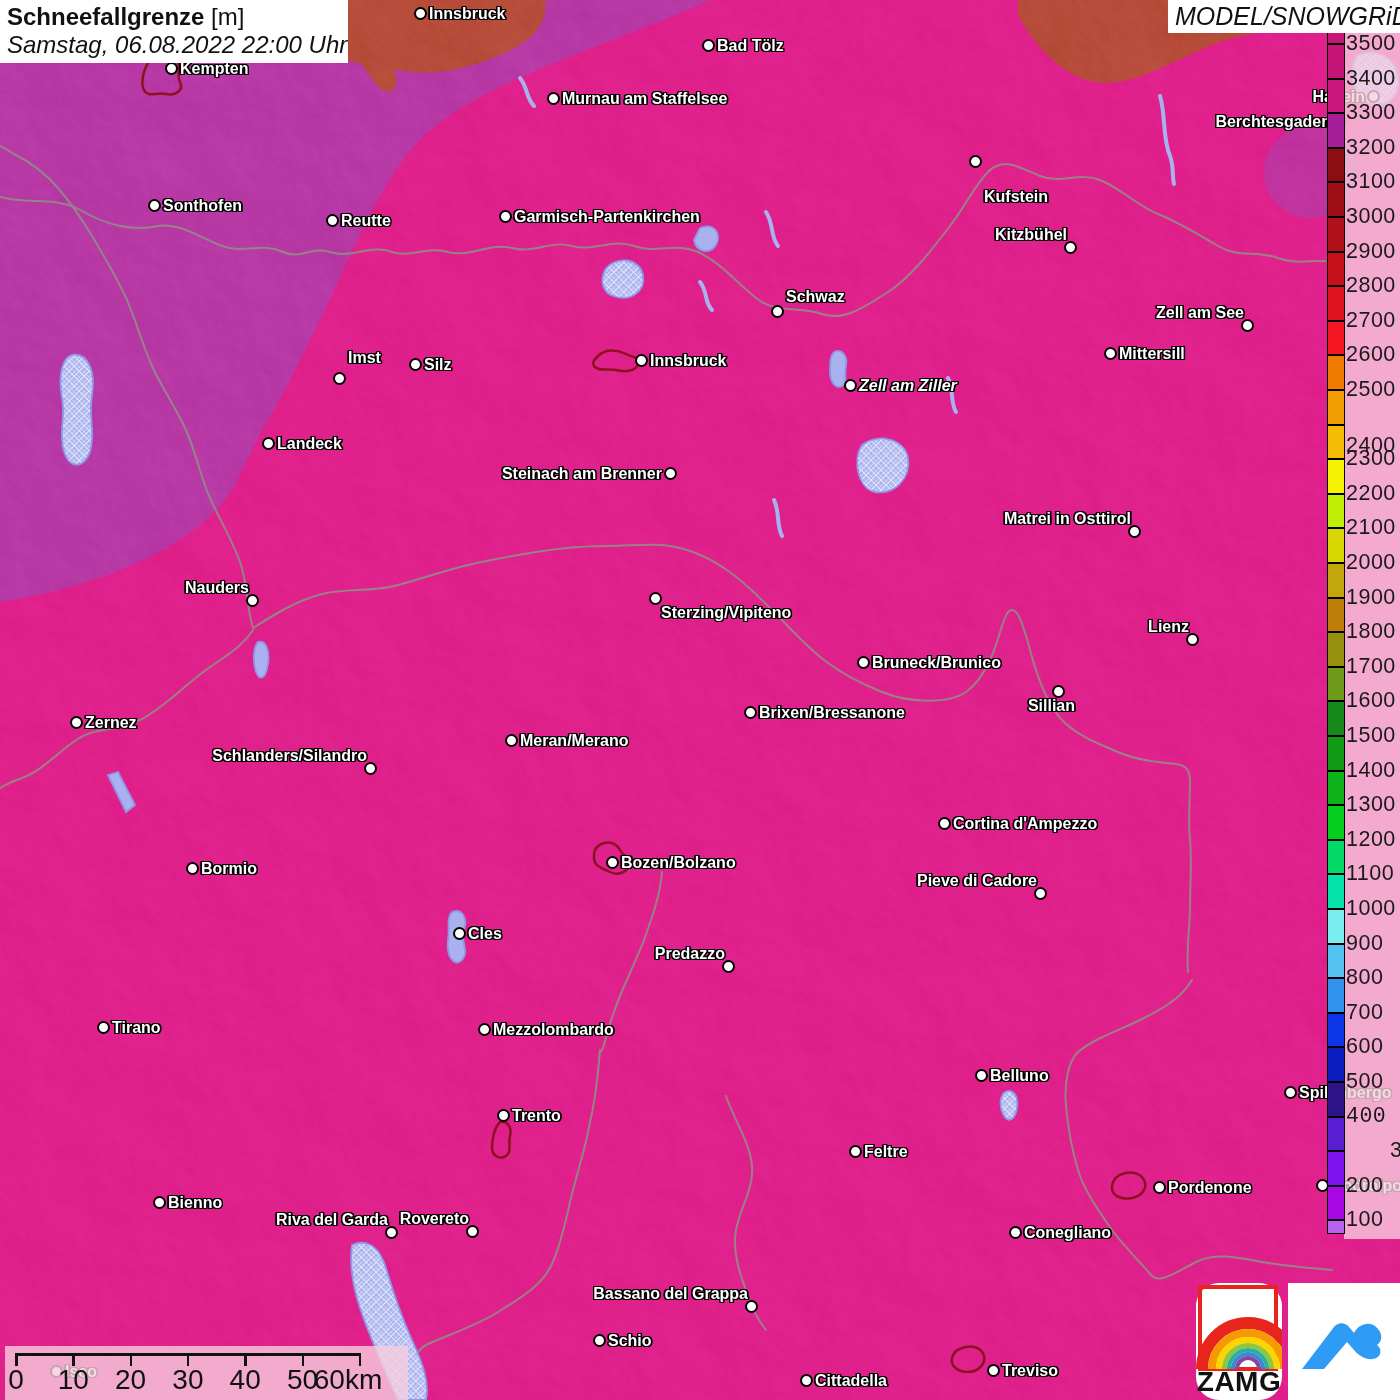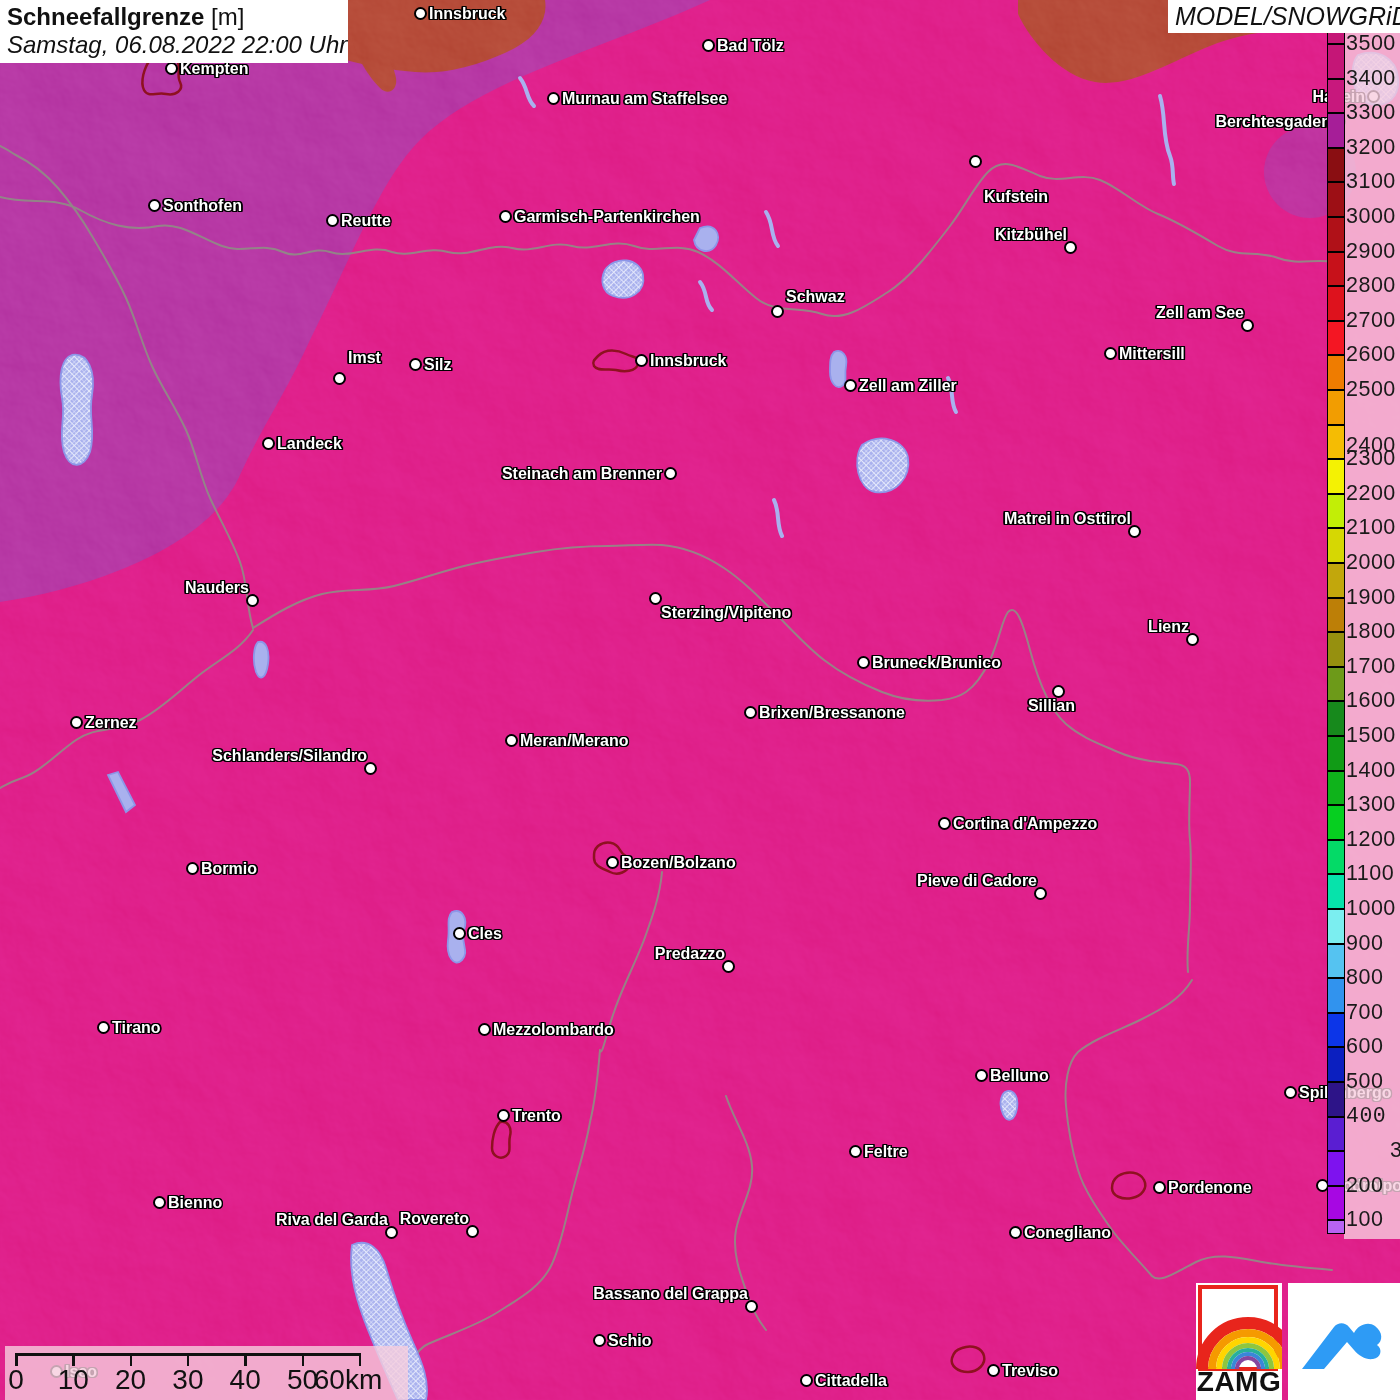--- a/index.html
+++ b/index.html
@@ -29,21 +29,21 @@
   
   #title-box{position:absolute;left:0;top:0;width:348px;height:63px;background:#fff;z-index:5;
              color:#111;padding:0;}
   #title-line1{position:absolute;left:7px;top:2px;font-size:24px;line-height:29px;}
   #title-line1 b{font-weight:bold;}
   #title-line1 span{font-weight:normal;}
   #title-line2{position:absolute;left:7px;top:30px;font-size:24px;font-style:italic;line-height:30px;}
   #model-box{position:absolute;left:1168px;top:0;width:232px;height:33px;background:#fff;z-index:5;
              font-size:25px;font-style:italic;color:#111;line-height:33px;padding-left:7px;box-sizing:border-box;}
   
-  #zamg-box{position:absolute;left:1196px;top:1283px;width:86px;height:117px;background:#fff;z-index:5;}
+  #zamg-box{position:absolute;left:1196px;top:1283px;width:86px;height:117px;background:#fff;z-index:5;border-radius:23px;}
   #zamg-text{position:absolute;left:0;top:83px;width:86px;text-align:center;font-weight:bold;
              font-size:28px;color:#111;letter-spacing:0.5px;}
   #snowgrid-box{position:absolute;left:1288px;top:1283px;width:112px;height:117px;background:#fff;z-index:5;}
 </style>
 </head>
 <body>
 
 <div id="stage">
 
   <svg id="terrain" width="1400" height="1400" viewBox="0 0 1400 1400">
@@ -172,21 +172,21 @@
       <div class="lbl" style="right: 156px; top: 303px;">Zell am See</div>
       <div class="dot" style="left: 635px; top: 354px;"></div>
       <div class="lbl" style="left: 650px; top: 351px;">Innsbruck</div>
       <div class="dot" style="left: 1104px; top: 347px;"></div>
       <div class="lbl" style="left: 1119px; top: 344px;">Mittersill</div>
       <div class="dot" style="left: 409px; top: 358px;"></div>
       <div class="lbl" style="left: 424px; top: 355px;">Silz</div>
       <div class="dot" style="left: 333px; top: 372px;"></div>
       <div class="lbl" style="left: 348px; top: 348px;">Imst</div>
       <div class="dot" style="left: 844px; top: 379px;"></div>
-      <div class="lbl" style="left: 859px; top: 376px;">Zell am Ziller</div>
+      <div class="lbl" style="left: 859px; top: 376px; font-style: italic;">Zell am Ziller</div>
       <div class="dot" style="left: 262px; top: 437px;"></div>
       <div class="lbl" style="left: 277px; top: 434px;">Landeck</div>
       <div class="dot" style="left: 664px; top: 467px;"></div>
       <div class="lbl" style="right: 738px; top: 464px;">Steinach am Brenner</div>
       <div class="dot" style="left: 1128px; top: 525px;"></div>
       <div class="lbl" style="right: 269px; top: 509px;">Matrei in Osttirol</div>
       <div class="dot" style="left: 246px; top: 594px;"></div>
       <div class="lbl" style="right: 1151px; top: 578px;">Nauders</div>
       <div class="dot" style="left: 649px; top: 592px;"></div>
       <div class="lbl" style="left: 661px; top: 603px;">Sterzing/Vipiteno</div>

